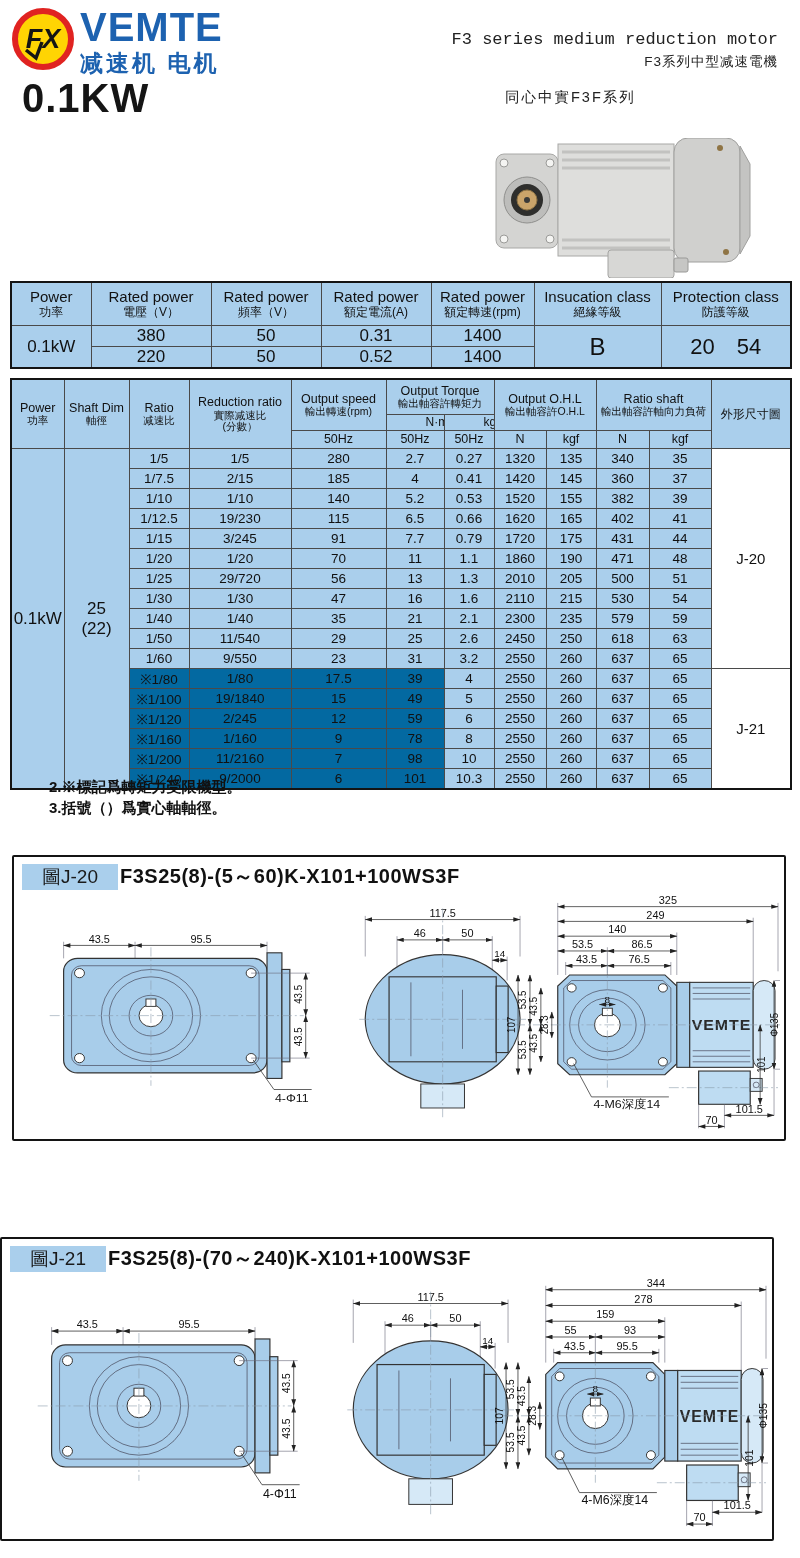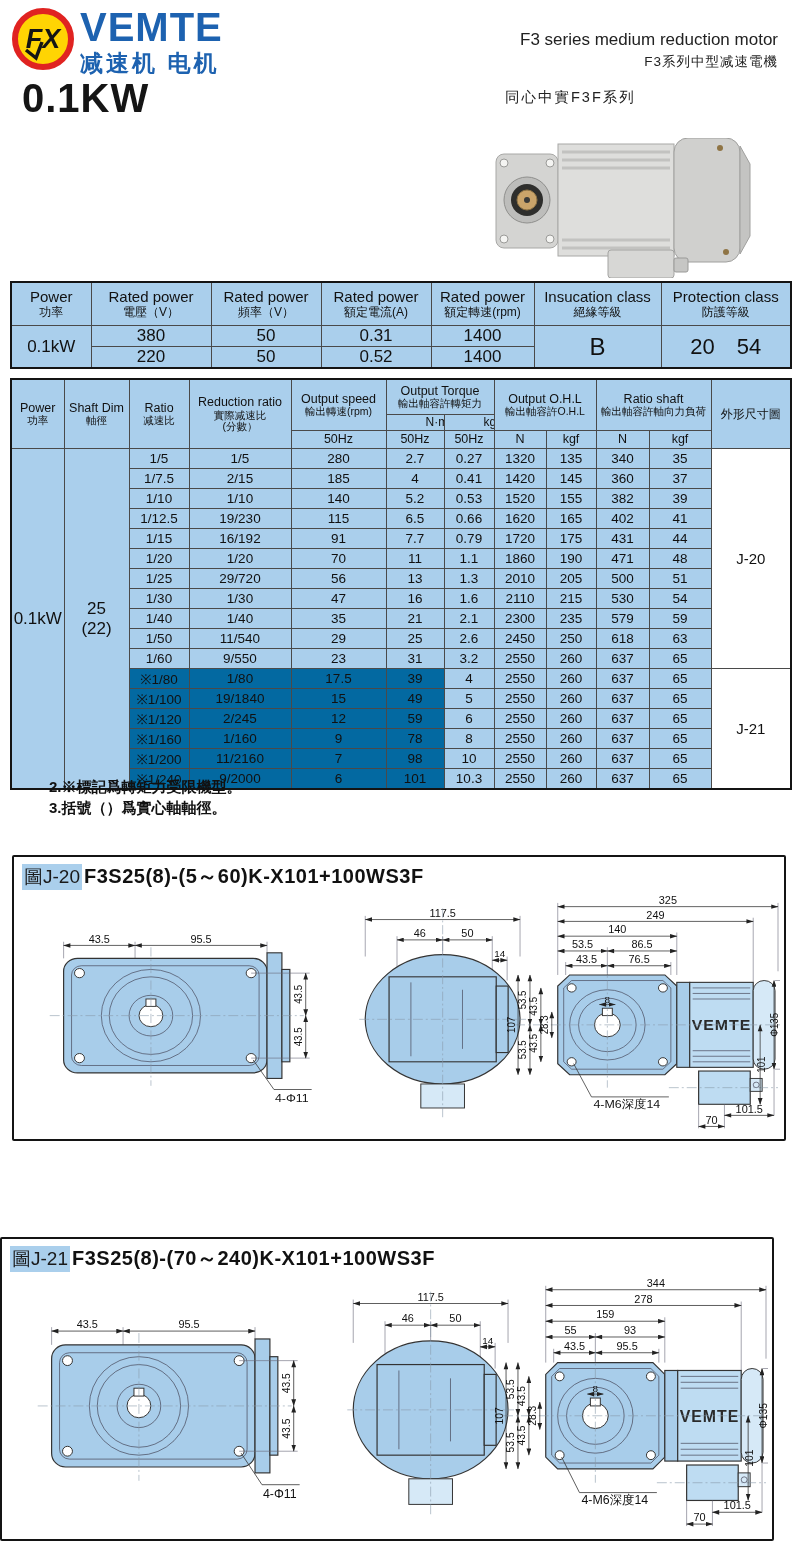--- a/index.html
+++ b/index.html
@@ -7,21 +7,21 @@
     width:800px;height:1558px;position:relative;background:#fff;
     font-family:"Liberation Sans",sans-serif;color:#111;overflow:hidden;
   }
   .abs{position:absolute;}
   
   .brand-wrap{left:12px;top:8px;display:flex;align-items:flex-start;}
   .brand-text{margin-left:6px;}
   .brand-name{font-size:40px;line-height:38px;font-weight:800;color:#1d62b0;letter-spacing:1px;}
   .brand-sub{font-size:23px;font-weight:700;color:#1d62b0;letter-spacing:3px;margin-top:2px;}
   .power-title{left:22px;top:76px;font-size:40px;font-weight:800;color:#151515;letter-spacing:1px;}
-  .series-en{right:22px;top:30px;font-size:17px;color:#222;}
+  .series-en{right:22px;top:30px;font-size:17px;color:#222;font-family:Liberation Mono, monospace;}
   .series-zh{right:22px;top:53px;font-size:13.5px;color:#222;letter-spacing:1px;}
   .series-sub{left:505px;top:88px;font-size:14.5px;color:#222;letter-spacing:2px;}
   
   table{border-collapse:collapse;table-layout:fixed;}
   .spec,.ratio{border:2px solid #141414;}
   .spec th,.spec td,.ratio th,.ratio td{
     border:1px solid #4a4a4a;background:#aacfec;text-align:center;
     vertical-align:middle;padding:0;overflow:hidden;
   }
   .spec{left:10px;top:281px;width:780px;}
@@ -42,21 +42,21 @@
   .ratio td.dcol{background:#ffffff;font-size:15px;}
   .ratio td.tall{font-size:17px;white-space:pre-line;line-height:20px;}
   
   .notes{left:12px;top:776px;font-size:15px;line-height:21px;color:#111;}
   .notes .n2{padding-left:37px;font-weight:bold;}
   
   .dbox{border:2px solid #141414;border-radius:2px;background:#fff;}
   .dbox-j20{left:12px;top:855px;width:770px;height:282px;}
   .dbox-j21{left:0;top:1237px;width:770px;height:300px;}
   .dtitle{margin:6px 0 0 8px;display:flex;align-items:baseline;}
-  .dtag{background:#aacfec;font-size:19px;padding:0 2px;color:#1a1a1a;}
+  .dtag{background:#aacfec;font-size:19px;padding:0 20px;color:#1a1a1a;}
   .dname{font-size:20px;font-weight:700;color:#111;margin-left:2px;letter-spacing:.5px;}
   svg text{font-family:"Liberation Sans",sans-serif;}
 </style>
 </head>
 <body>
 
 <div class="abs brand-wrap">
   <svg width="62" height="62" viewBox="0 0 62 62">
     <circle cx="31" cy="31" r="28" fill="#ffd403" stroke="#e02321" stroke-width="6"></circle>
     <text x="31" y="40" text-anchor="middle" font-size="27" font-weight="bold" font-style="italic" fill="#141414">FX</text>
@@ -271,21 +271,21 @@
         <td class="c">115</td>
         <td class="c">6.5</td>
         <td class="c">0.66</td>
         <td class="c">1620</td>
         <td class="c">165</td>
         <td class="c">402</td>
         <td class="c">41</td>
       </tr>
       <tr>
         <td class="c">1/15</td>
-        <td class="c">16/192</td>
+        <td class="c">3/245</td>
         <td class="c">91</td>
         <td class="c">7.7</td>
         <td class="c">0.79</td>
         <td class="c">1720</td>
         <td class="c">175</td>
         <td class="c">431</td>
         <td class="c">44</td>
       </tr>
       <tr>
         <td class="c">1/20</td>

